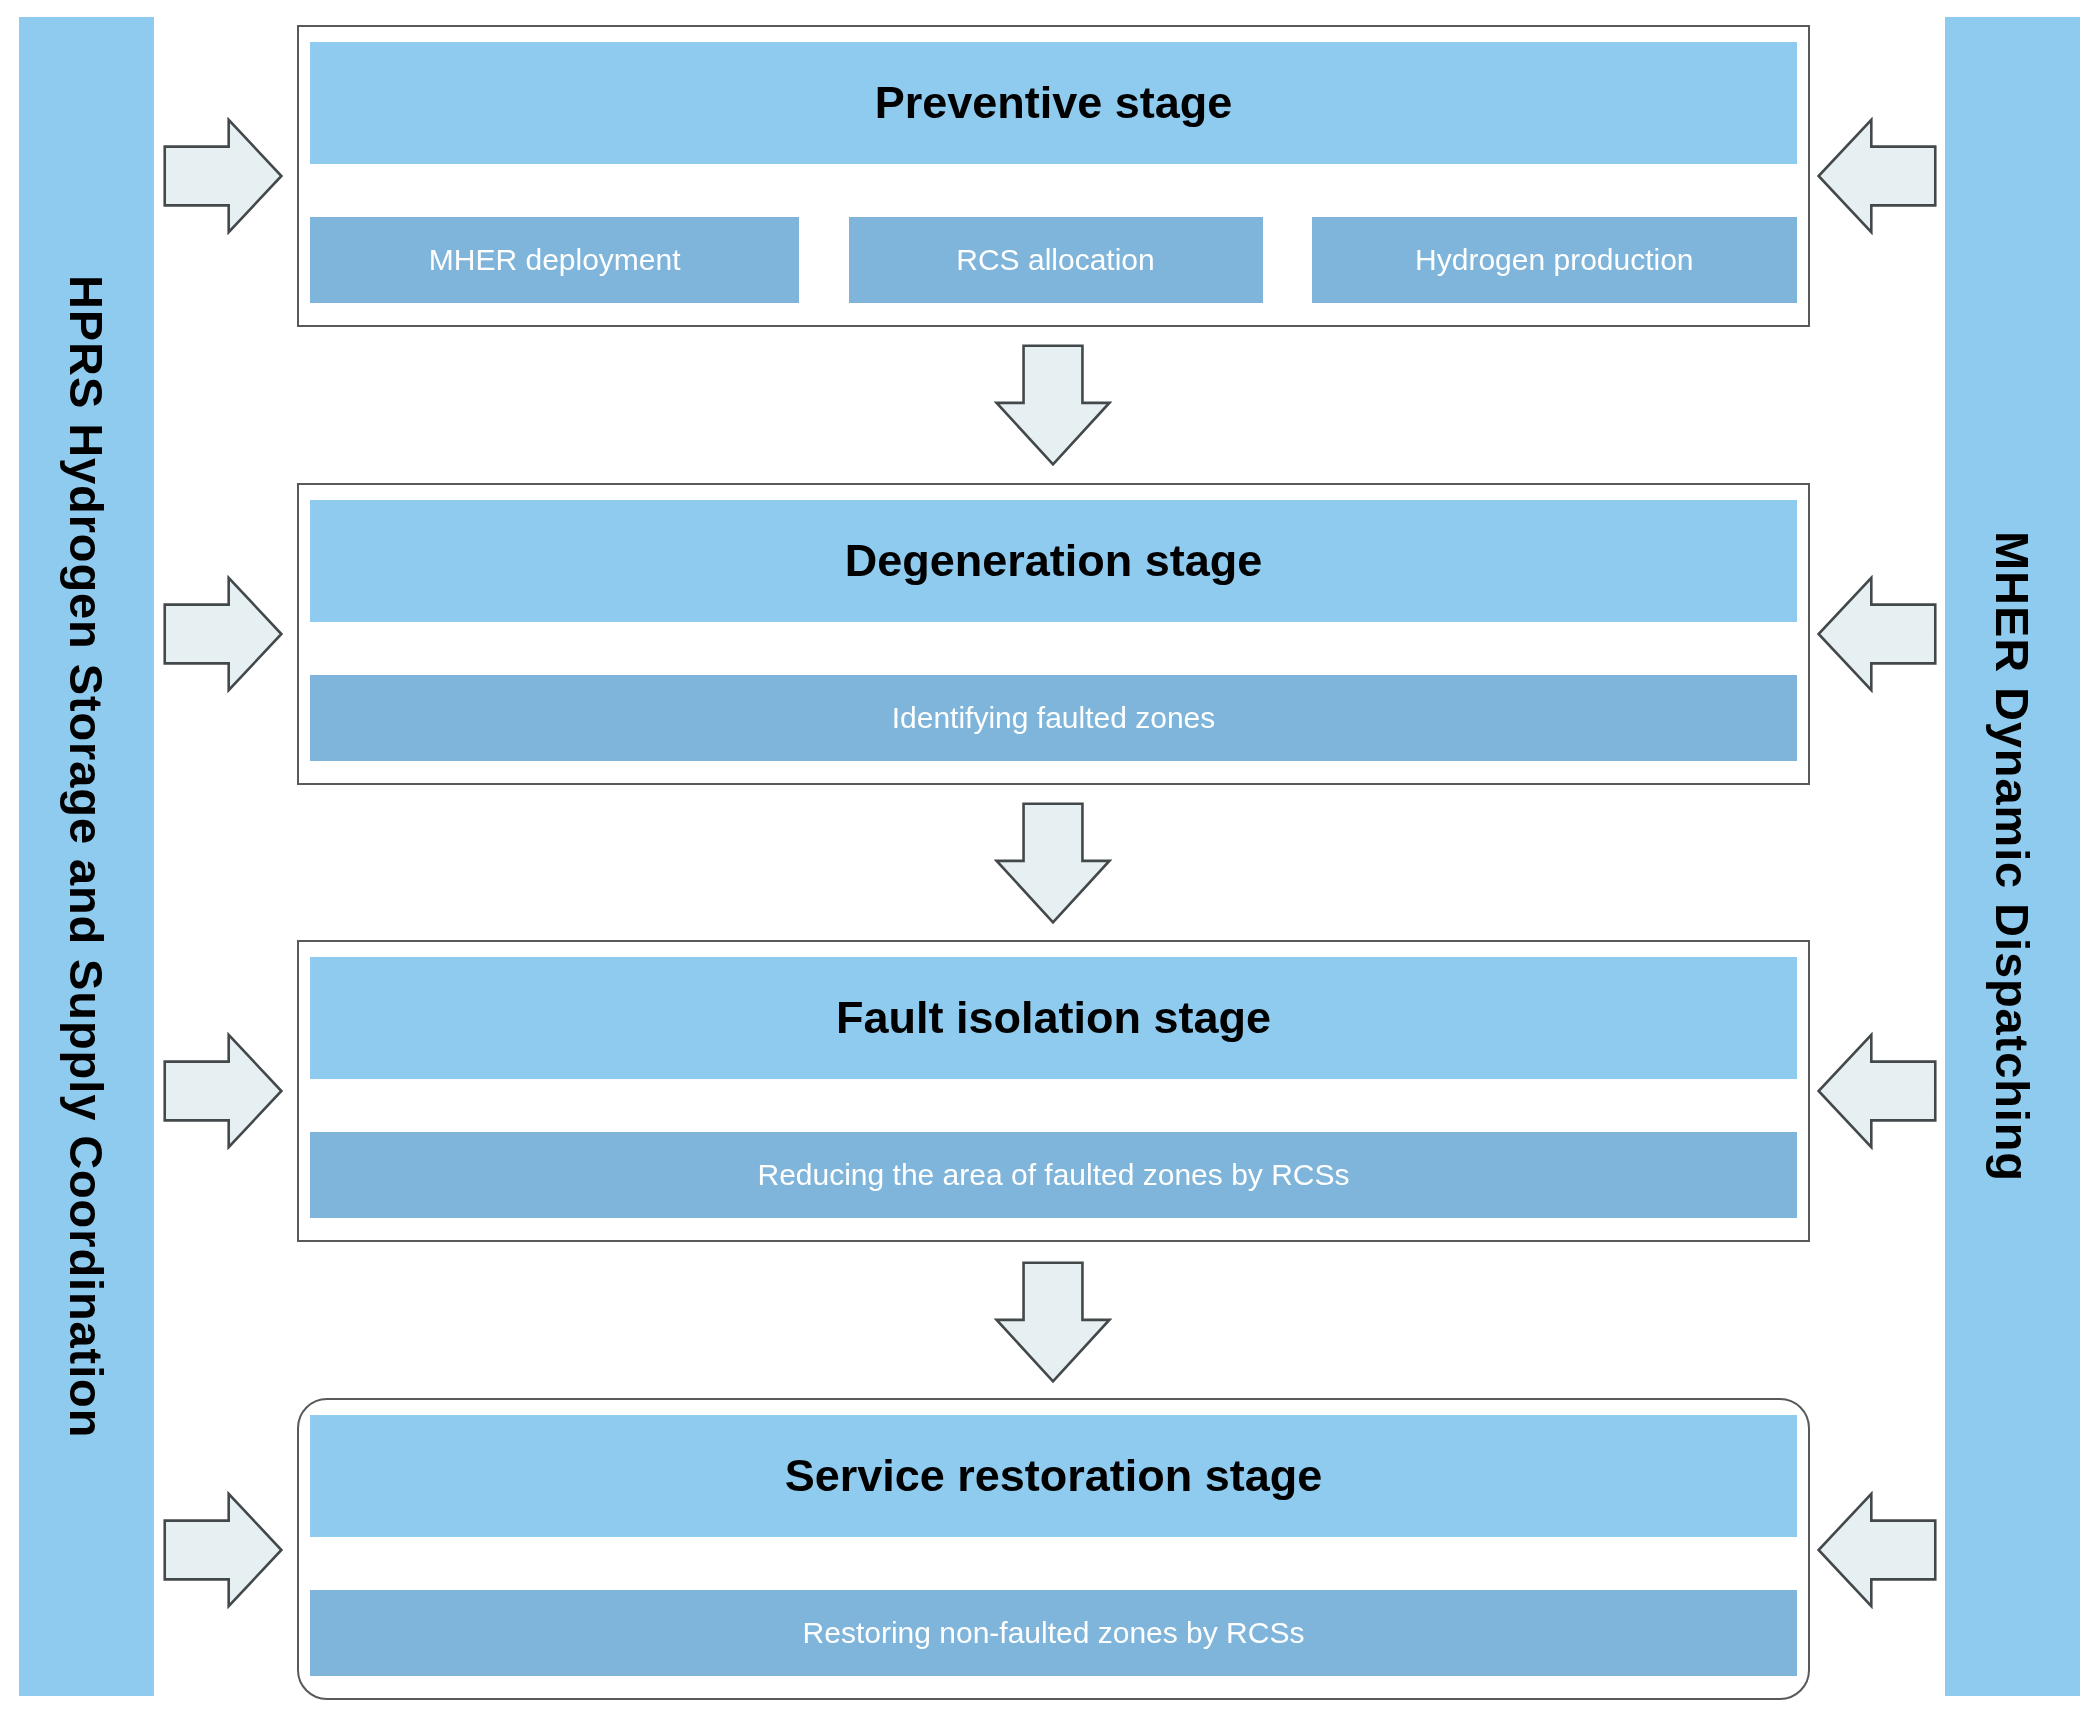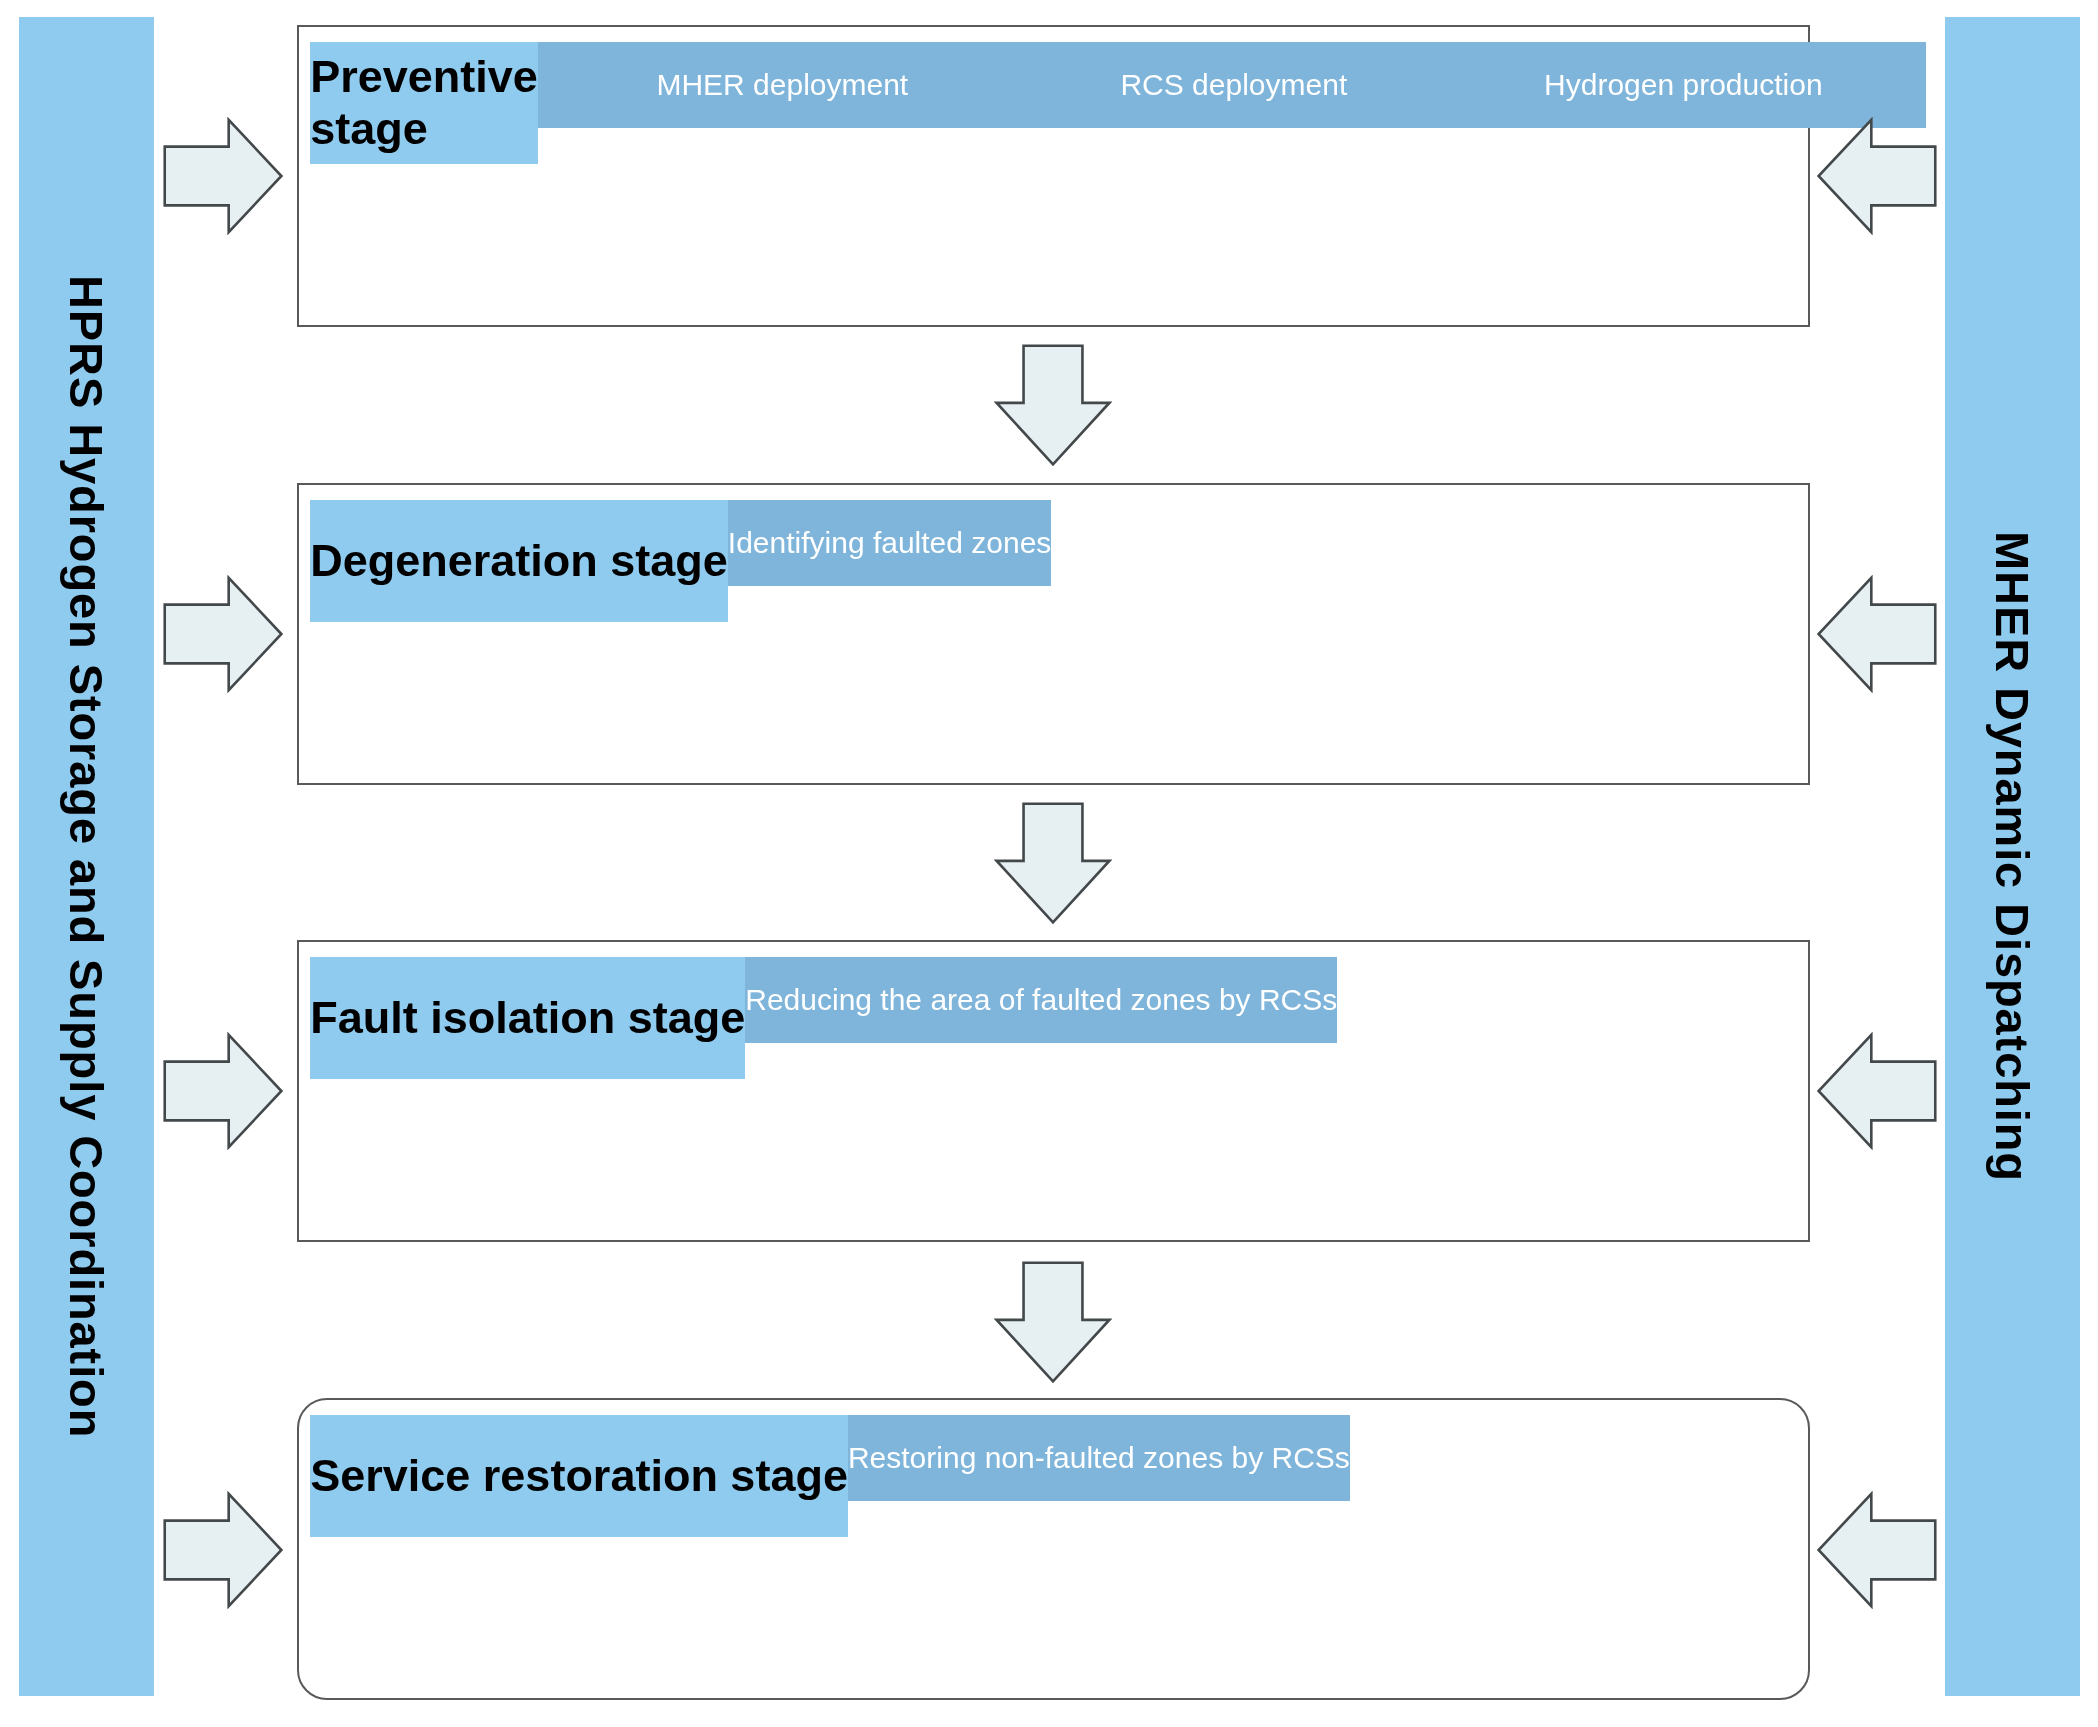--- a/index.html
+++ b/index.html
@@ -43,22 +43,22 @@
   .stage {
     position: absolute;
     left: 297px;
     width: 1513px;
     height: 302px;
     box-sizing: border-box;
     background: #ffffff;
     border: 2.6px solid #58595B;
     padding: 14.7px 11.2px 22.5px 11.2px;
     display: flex;
-    flex-direction: row;
-    justify-content: flex-start;
+    flex-direction: column;
+    justify-content: space-between;
   }
   .stage-1 { top: 25px; }
   .stage-2 { top: 483px; }
   .stage-3 { top: 940px; }
   .stage-4 { top: 1398px; border-radius: 30px; }
 
   .stage-header {
     height: 122px;
     background: #8FCBEE;
     display: flex;
@@ -131,21 +131,21 @@
 
   <section class="stage stage-1">
     <div class="stage-header">
       <span class="stage-title">Preventive stage</span>
     </div>
     <div class="stage-items">
       <div class="task-box w-a">
         <span class="task-label">MHER deployment</span>
       </div>
       <div class="task-box w-b">
-        <span class="task-label">RCS deployment</span>
+        <span class="task-label">RCS allocation</span>
       </div>
       <div class="task-box w-c">
         <span class="task-label">Hydrogen production</span>
       </div>
     </div>
   </section>
 
   <section class="stage stage-2">
     <div class="stage-header">
       <span class="stage-title">Degeneration stage</span>

